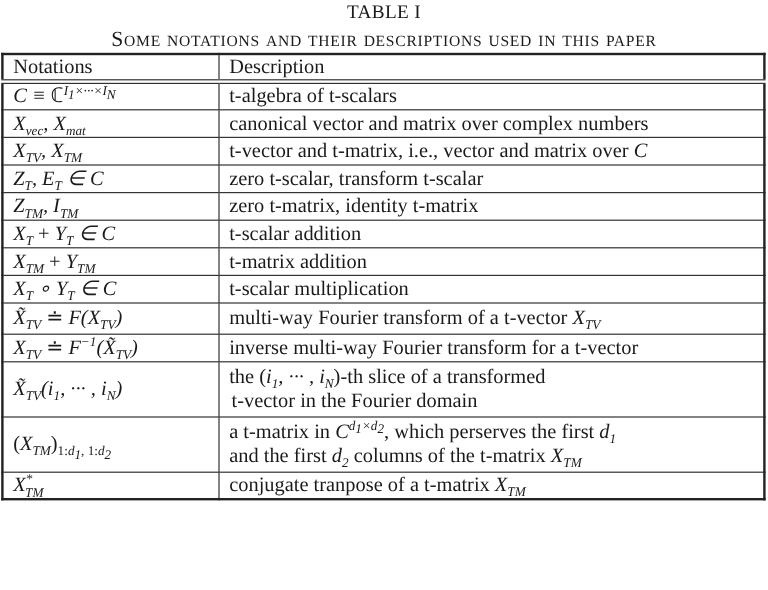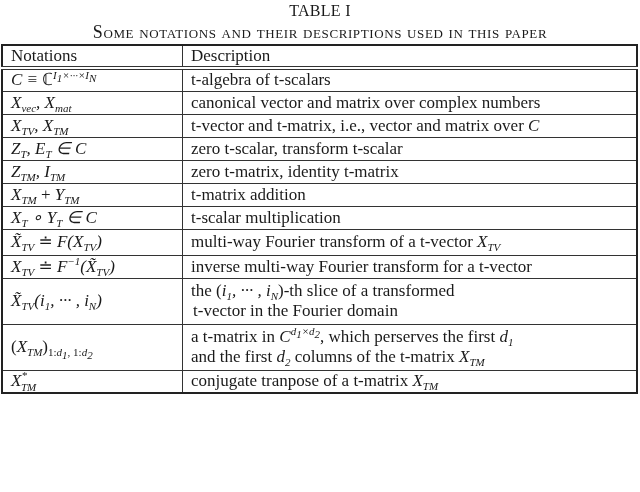--- a/index.html
+++ b/index.html
@@ -78,20 +78,24 @@
     </tr>
     <tr>
       <td class="c1"><span class="math">Z<sub>T</sub>, E<sub>T</sub> ∈ C</span></td>
       <td class="desc">zero t-scalar, transform t-scalar</td>
     </tr>
     <tr>
       <td class="c1"><span class="math">Z<sub>TM</sub>, I<sub>TM</sub></span></td>
       <td class="desc">zero t-matrix, identity t-matrix</td>
     </tr>
     <tr>
+      <td class="c1"><span class="math">X<sub>T</sub> <span style="font-style:normal">+</span> Y<sub>T</sub> ∈ C</span></td>
+      <td class="desc">t-scalar addition</td>
+    </tr>
+    <tr>
       <td class="c1"><span class="math">X<sub>TM</sub> <span style="font-style:normal">+</span> Y<sub>TM</sub></span></td>
       <td class="desc">t-matrix addition</td>
     </tr>
     <tr>
       <td class="c1"><span class="math">X<sub>T</sub> ∘ Y<sub>T</sub> ∈ C</span></td>
       <td class="desc">t-scalar multiplication</td>
     </tr>
     <tr class="mid">
       <td class="c1"><span class="math">X̃<sub>TV</sub> <span style="font-style:normal">≐</span> F(X<sub>TV</sub>)</span></td>
       <td class="desc"><span>multi-way Fourier transform of a t-vector </span><span class="math">X<sub>TV</sub></span></td>

